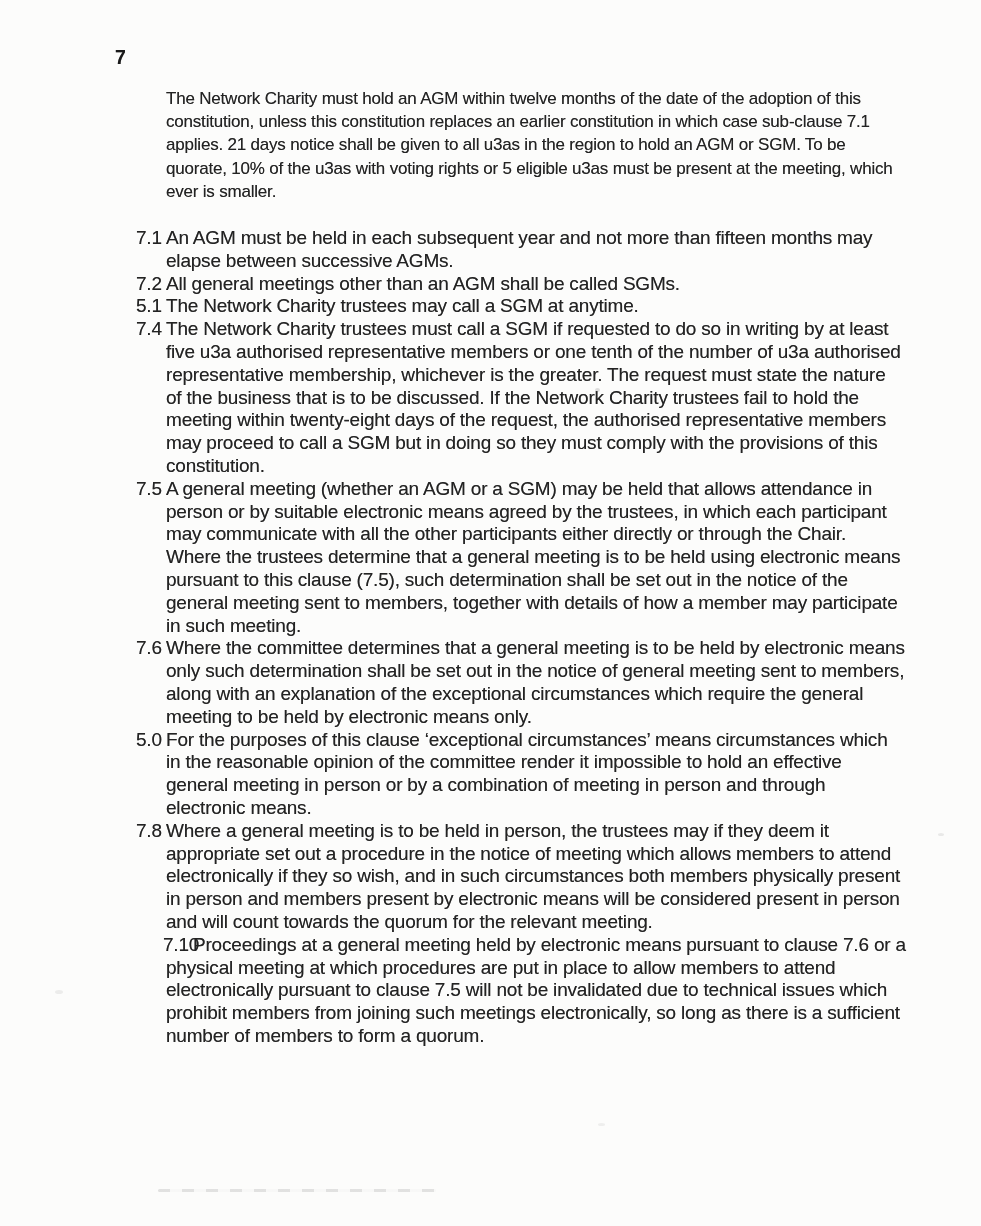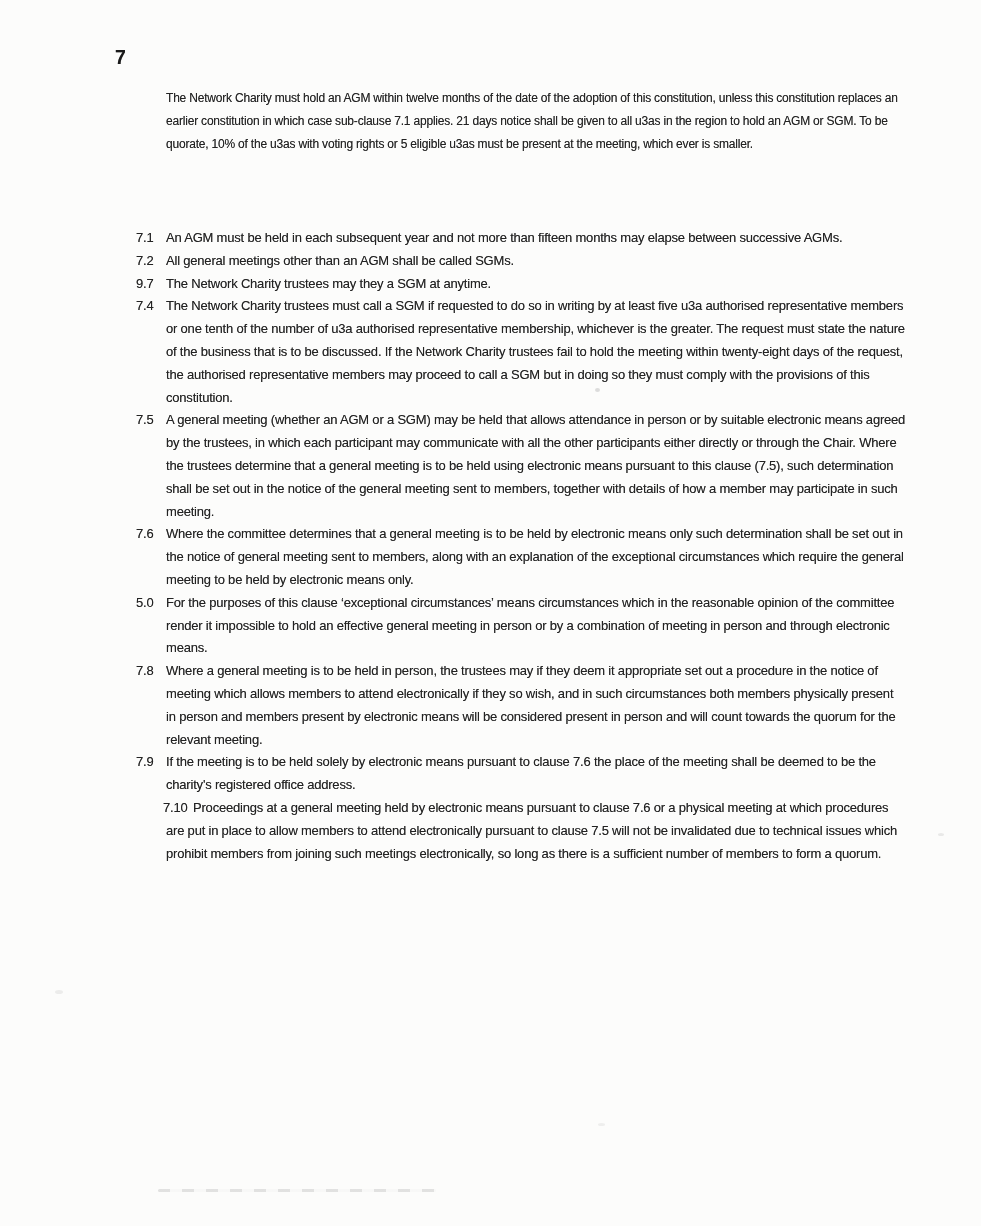--- a/index.html
+++ b/index.html
@@ -34,29 +34,29 @@
     white-space:nowrap;
   }
   .heading-num{
     width:57px;
     flex:0 0 57px;
   }
   .intro{
     position:absolute;
     top:87px; left:166px;
     width:740px;
-    font-size:12px;
+    font-size:17px;
     line-height:23.2px;
     letter-spacing:-0.2px;
   }
   .clauses{
     position:absolute;
     top:227px; left:136px;
     width:770px;
-    font-size:13px;
+    font-size:19px;
     line-height:22.8px;
     letter-spacing:-0.2px;
   }
   .clause{
     position:relative;
     padding-left:30px;
   }
   .clause .num{
     position:absolute;
     left:0; top:0;
@@ -96,27 +96,26 @@
 
   <div class="doc-heading">
     <span class="heading-num">7</span>
   </div>
 
   <p class="intro">The Network Charity must hold an AGM within twelve months of the date of the adoption of this constitution, unless this constitution replaces an earlier constitution in which case sub-clause 7.1 applies. 21 days notice shall be given to all u3as in the region to hold an AGM or SGM. To be quorate, 10%  of the u3as with voting rights or 5 eligible u3as must be present at the meeting, which ever is smaller.</p>
 
   <div class="clauses" id="clause-list">
       <div class="clause"><span class="num">7.1</span><span class="txt">An AGM must be held in each subsequent year and not more than fifteen months may elapse between successive AGMs.</span></div>
       <div class="clause"><span class="num">7.2</span><span class="txt">All general meetings other than an AGM shall be called SGMs.</span></div>
-      <div class="clause"><span class="num">9.7</span><span class="txt">The Network Charity trustees may they a SGM at anytime.</span></div>
+      <div class="clause"><span class="num">5.1</span><span class="txt">The Network Charity trustees may call a SGM at anytime.</span></div>
       <div class="clause"><span class="num">7.4</span><span class="txt">The Network Charity trustees must call a SGM if requested to do so in writing by at least five u3a authorised representative members or one tenth of the number of u3a authorised representative membership, whichever is the greater. The request must state the nature of the business that is to be discussed. If the Network Charity trustees fail to hold the meeting within twenty-eight days of the request, the authorised representative members may proceed to call a SGM but in doing so they must comply with the provisions of this constitution.</span></div>
       <div class="clause"><span class="num">7.5</span><span class="txt">A general meeting (whether an AGM or a SGM) may be held that allows attendance in person or by suitable electronic means agreed by the trustees, in which each participant may communicate with all the other participants either directly or through the Chair. Where the trustees determine that a general meeting is to be held using electronic means pursuant to this clause (7.5), such determination shall be set out in the notice of the general meeting sent to members, together with details of how a member may participate in such meeting.</span></div>
       <div class="clause"><span class="num">7.6</span><span class="txt">Where the committee determines that a general meeting is to be held by electronic means only such determination shall be set out in the notice of general meeting sent to members, along with an explanation of the exceptional circumstances which require the general meeting to be held by electronic means only.</span></div>
       <div class="clause"><span class="num">5.0</span><span class="txt">For the purposes of this clause ‘exceptional circumstances’ means circumstances which in the reasonable opinion of the committee render it impossible to hold an effective general meeting in person or by a combination of meeting in person and through electronic means.</span></div>
       <div class="clause"><span class="num">7.8</span><span class="txt">Where a general meeting is to be held in person, the trustees may if they deem it appropriate set out a procedure in the notice of meeting which allows members to attend electronically if they so wish, and in such circumstances both members physically present in person and members present by electronic means will be considered present in person and will count towards the quorum for the relevant meeting.</span></div>
-      <div class="clause"><span class="num">7.9</span><span class="txt">If the meeting is to be held solely by electronic means pursuant to clause 7.6 the place of the meeting shall be deemed to be the charity's registered office address.</span></div>
       <div class="clause tabbed"><span class="num">7.10</span><span class="txt">Proceedings at a general meeting held by electronic means pursuant to clause 7.6 or a physical meeting at which procedures are put in place to allow members to attend electronically pursuant to clause 7.5 will not be invalidated due to technical issues which prohibit members from joining such meetings electronically, so long as there is a sufficient number of members to form a quorum.</span></div>
     </div>
 
   <div class="scuff"></div>
   <div class="speck s1"></div>
   <div class="speck s2"></div>
   <div class="speck s3"></div>
   <div class="speck s4"></div>
 
 </div>

